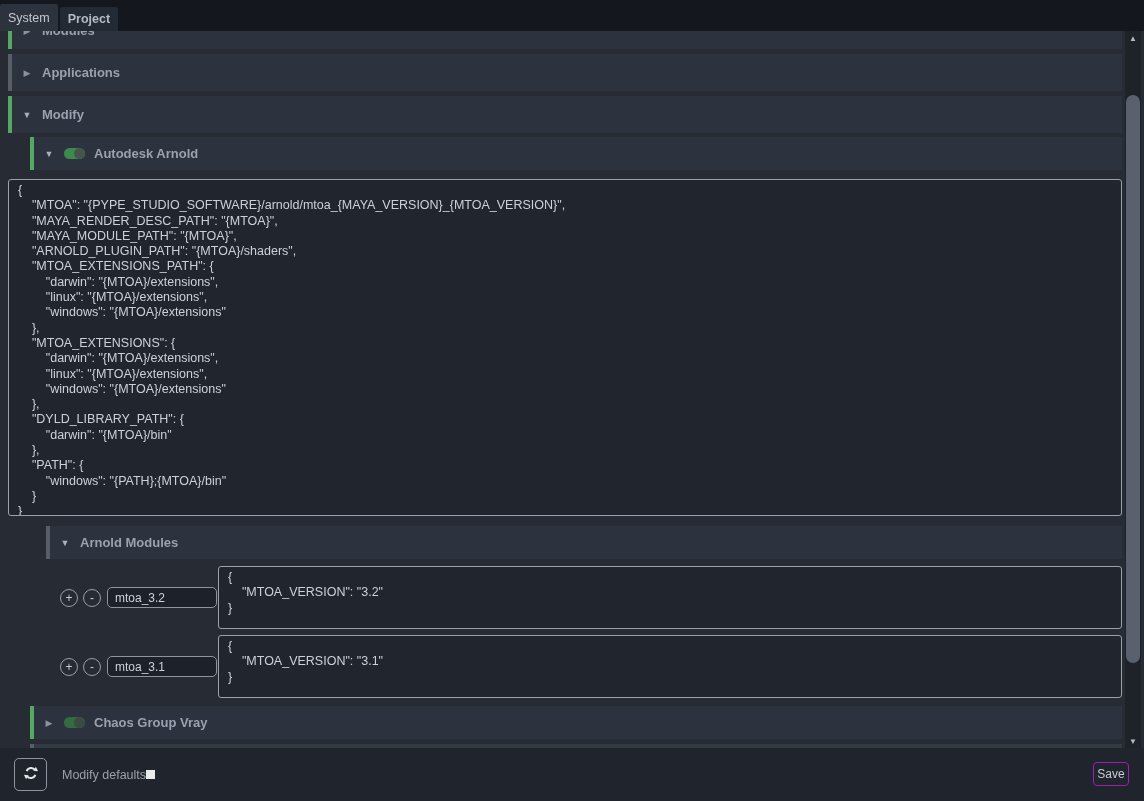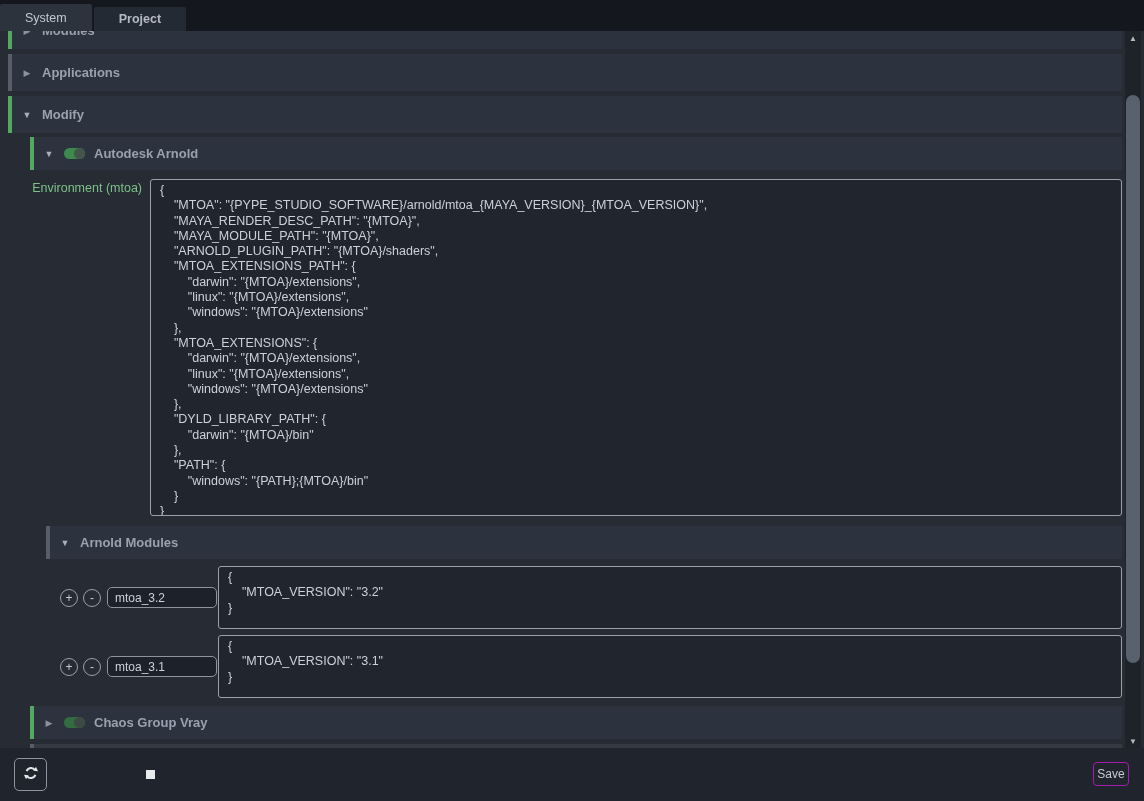--- a/index.html
+++ b/index.html
@@ -11,21 +11,21 @@
     overflow: hidden;
     color: #c6ccd4;
   }
 
   
   .tabbar {
     position: absolute; top:0; left:0; width:100%; height:31px;
     background:#14181e; display:flex; align-items:flex-end;
   }
   .tab {
-    padding: 0 25px; font-size: 12.5px; color:#c2c8d0;
+    padding: 0 8px; font-size: 12.5px; color:#c2c8d0;
     display:flex; align-items:center; border-radius: 2px 2px 0 0;
     cursor: default;
   }
   .tab.active { height:27px; background:#2c333d; }
   .tab.inactive { height:24px; background:#242a33; color:#b4bac3; margin-left:2px;font-weight:bold; }
 
   
   .scrollarea {
     position:absolute; top:31px; left:0; width:1144px; height:717px;
     background:#262b34; overflow:hidden;
@@ -177,21 +177,20 @@
 
     <div class="sec-h sub green ind1">
       <span class="arrow">▼</span>
       <span class="toggle">
           <span class="knob"></span>
         </span>
       <span>Autodesk Arnold</span>
     </div>
 
     <div class="env-row">
-      <div class="env-label">Environment (mtoa)</div>
       <div class="editor env-editor">
         <pre>{
     "MTOA": "{PYPE_STUDIO_SOFTWARE}/arnold/mtoa_{MAYA_VERSION}_{MTOA_VERSION}",
     "MAYA_RENDER_DESC_PATH": "{MTOA}",
     "MAYA_MODULE_PATH": "{MTOA}",
     "ARNOLD_PLUGIN_PATH": "{MTOA}/shaders",
     "MTOA_EXTENSIONS_PATH": {
         "darwin": "{MTOA}/extensions",
         "linux": "{MTOA}/extensions",
         "windows": "{MTOA}/extensions"
@@ -265,15 +264,16 @@
   <button class="refresh-btn">
     <span>
       <svg width="18" height="18" viewBox="0 0 24 24">
         <path d="M6.2 9.5a6.3 6.3 0 0 1 11.2-1.4" fill="none" stroke="#e4e7ea" stroke-width="2.6"></path>
         <polygon points="18.6,3.6 21.4,9.6 15.2,9.0" fill="#e4e7ea"></polygon>
         <path d="M17.8 14.5a6.3 6.3 0 0 1-11.2 1.4" fill="none" stroke="#e4e7ea" stroke-width="2.6"></path>
         <polygon points="5.4,20.4 2.6,14.4 8.8,15.0" fill="#e4e7ea"></polygon>
       </svg>
     </span>
   </button>
+  <div class="modify-label">Modify defaults</div>
   <div class="modify-check"></div>
   <button class="save-btn">Save</button>
 </div>
 
 </body></html>

